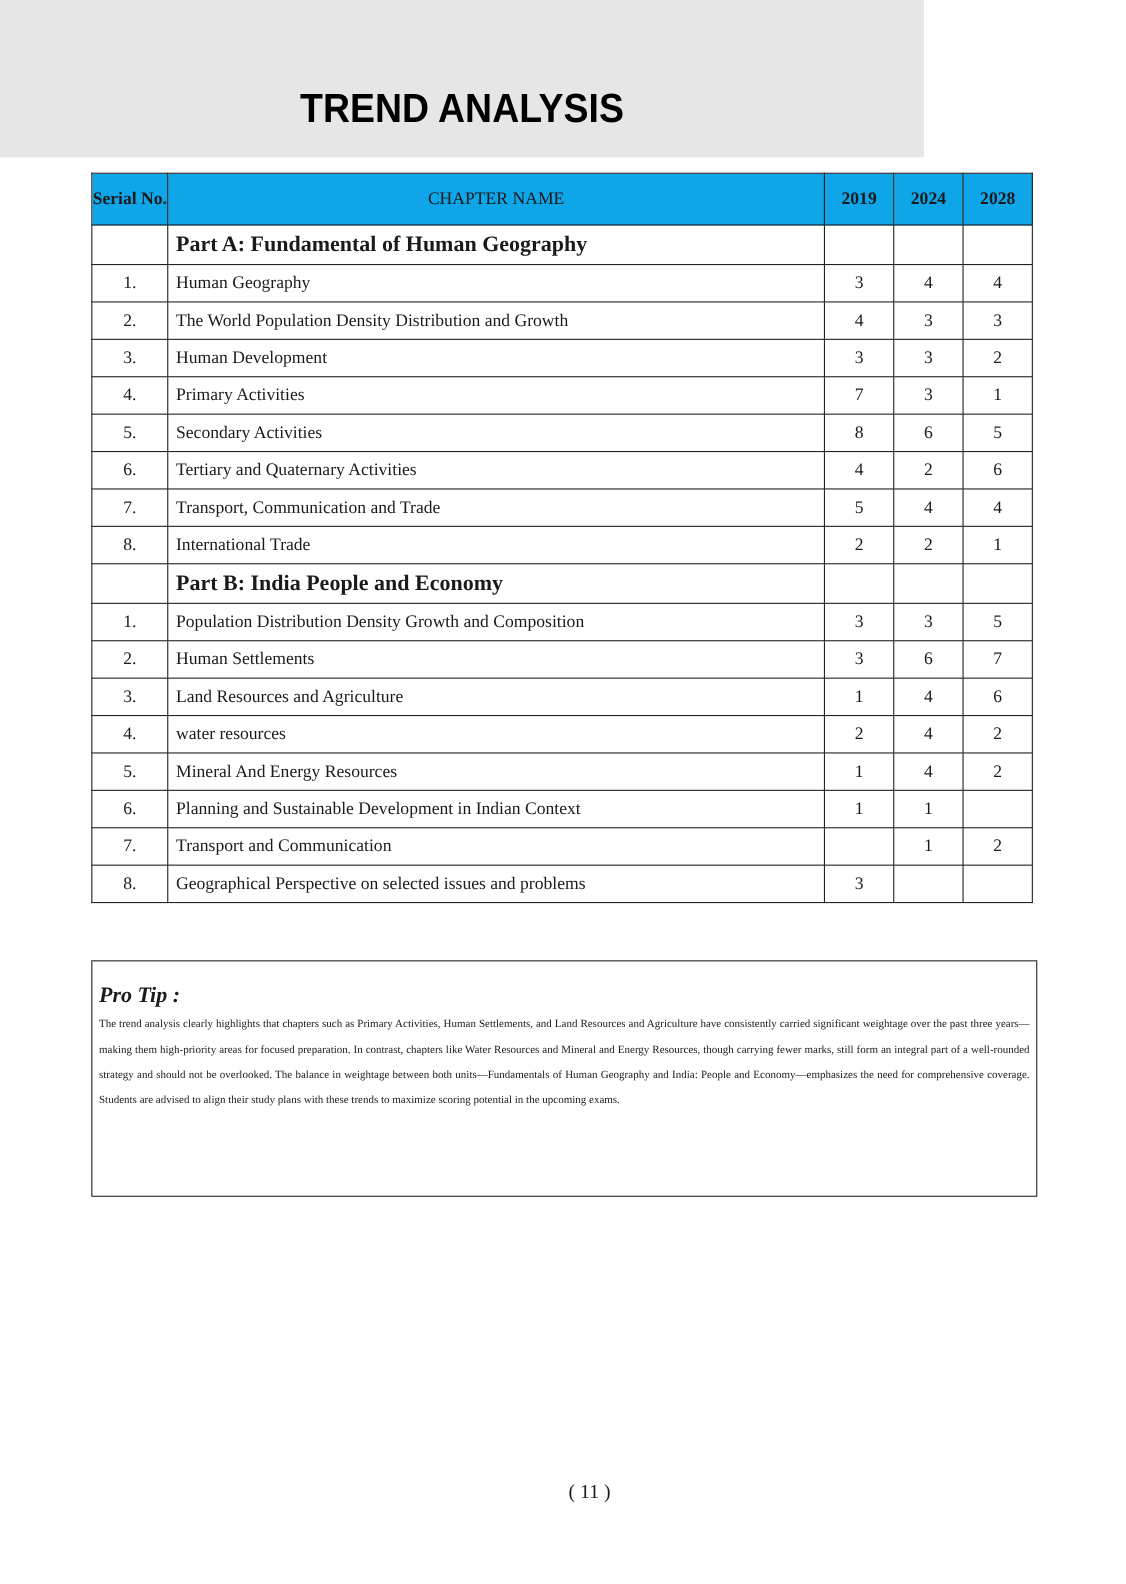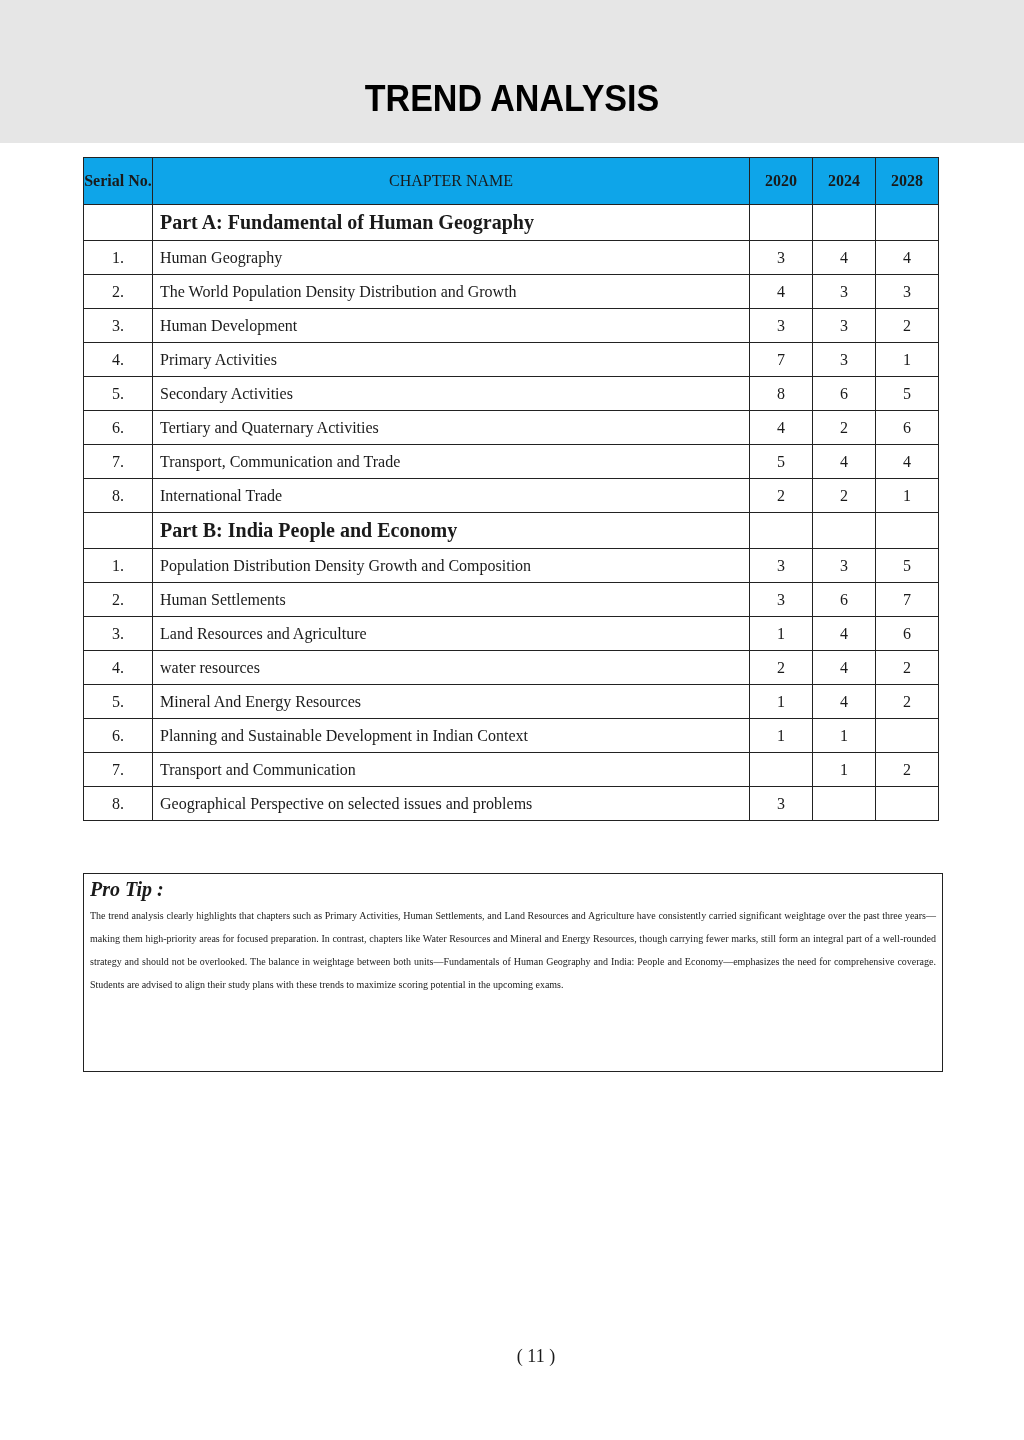--- a/index.html
+++ b/index.html
@@ -1,50 +1,50 @@
 <!DOCTYPE html>
 <html><head>
 <meta charset="utf-8">
 <style>
   html, body { margin:0; padding:0; }
   body { width:1024px; height:1440px; background:#ffffff; position:relative; font-family:"Liberation Serif", serif; color:#1a1a1a; overflow:hidden; }
-  .banner { position:absolute; left:0; top:0; width:1024px; height:143px; background:#e6e6e6; }
+  .banner { position:absolute; left:0; top:0; width:840px; height:143px; background:#e6e6e6; }
   .banner h1 { position:absolute; left:0; right:0; top:78px; margin:0; text-align:center; font-family:"Liberation Sans", sans-serif; font-weight:bold; font-size:37px; letter-spacing:0px; color:#000; transform:scaleX(0.92); }
   table.trend { position:absolute; left:83px; top:157px; width:856px; border-collapse:collapse; font-size:16px; }
   table.trend td, table.trend th { border:1.6px solid #222; padding:0; }
   table.trend thead th { background:#0ea5e9; font-weight:normal; height:46px; font-size:16px; }
   table.trend thead th.yr { font-weight:bold; }
   th.serial { width:68px; font-weight:bold !important; line-height:18px; }
   .c-num { text-align:center; width:68px; }
   .c-name { padding-left:7px !important; text-align:left; }
   .c-val { text-align:center; width:62px; }
   tr.part td { height:35px; }
   tr.part .c-name { font-size:20px; font-weight:bold; }
   tr.row td { height:33px; }
   tr.total td { background:#e6e6e6; height:35px; }
   tr.total .c-name { text-align:center; padding-left:0 !important; }
   tr.total .c-val { font-weight:bold; }
-  .protip { position:absolute; left:83px; top:873px; width:846px; height:193px; border:1.6px solid #222; padding:4px 6px 0 6px; }
+  .protip { position:absolute; left:83px; top:873px; width:846px; height:193px; border:1.6px solid #222; padding:20px 6px 0 6px; }
   .protip .ttl { font-style:italic; font-weight:bold; font-size:20px; margin:0 0 3px 0; }
   .protip p { margin:0; font-size:10px; line-height:23px; text-align:justify; }
   .pageno { position:absolute; left:0; right:0; top:1346px; text-align:center; font-size:18px;padding-left:48px; }
 </style>
 </head>
 <body>
 
 <div class="banner">
   <h1>TREND ANALYSIS</h1>
 </div>
 
 <table class="trend">
   <thead>
     <tr>
       <th class="serial">Serial No.</th>
       <th>CHAPTER NAME</th>
-      <th class="yr c-val">2020</th>
+      <th class="yr c-val">2019</th>
       <th class="yr c-val">2024</th>
       <th class="yr c-val">2028</th>
     </tr>
   </thead>
   <tbody id="tbody">
       <tr class="part">
         <td class="c-num"></td>
         <td class="c-name">Part A: Fundamental of Human Geography</td>
         <td class="c-val"></td>
         <td class="c-val"></td>

